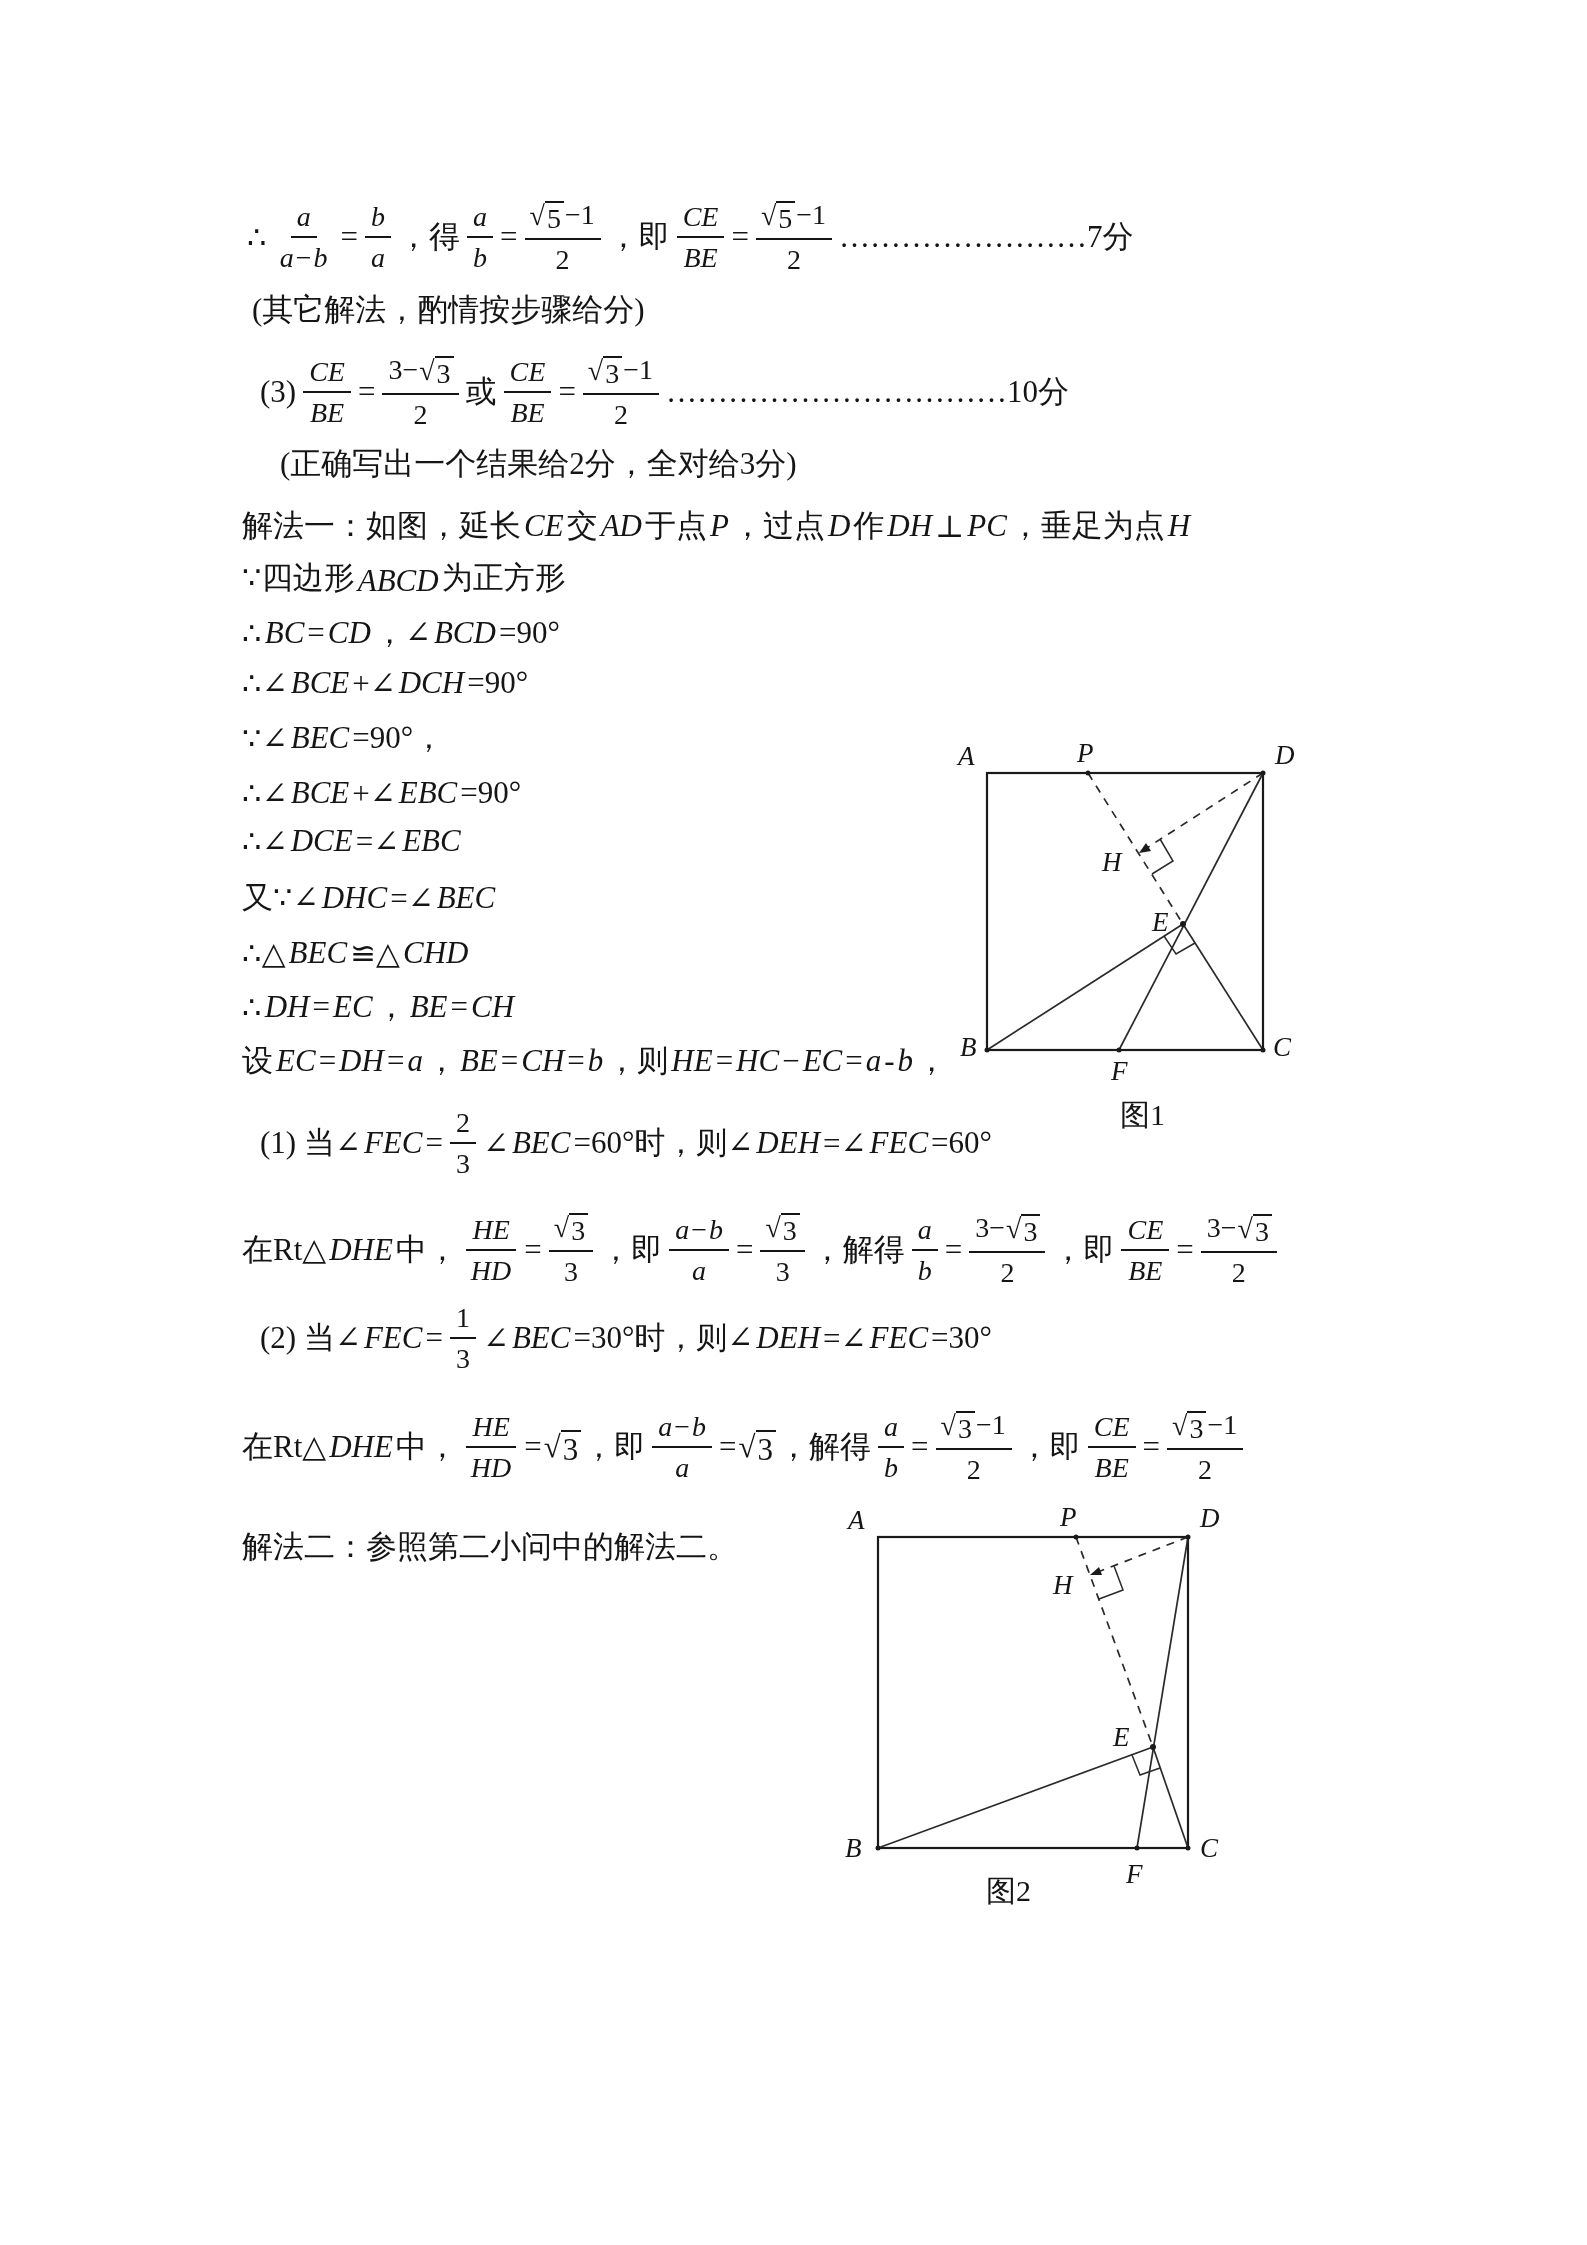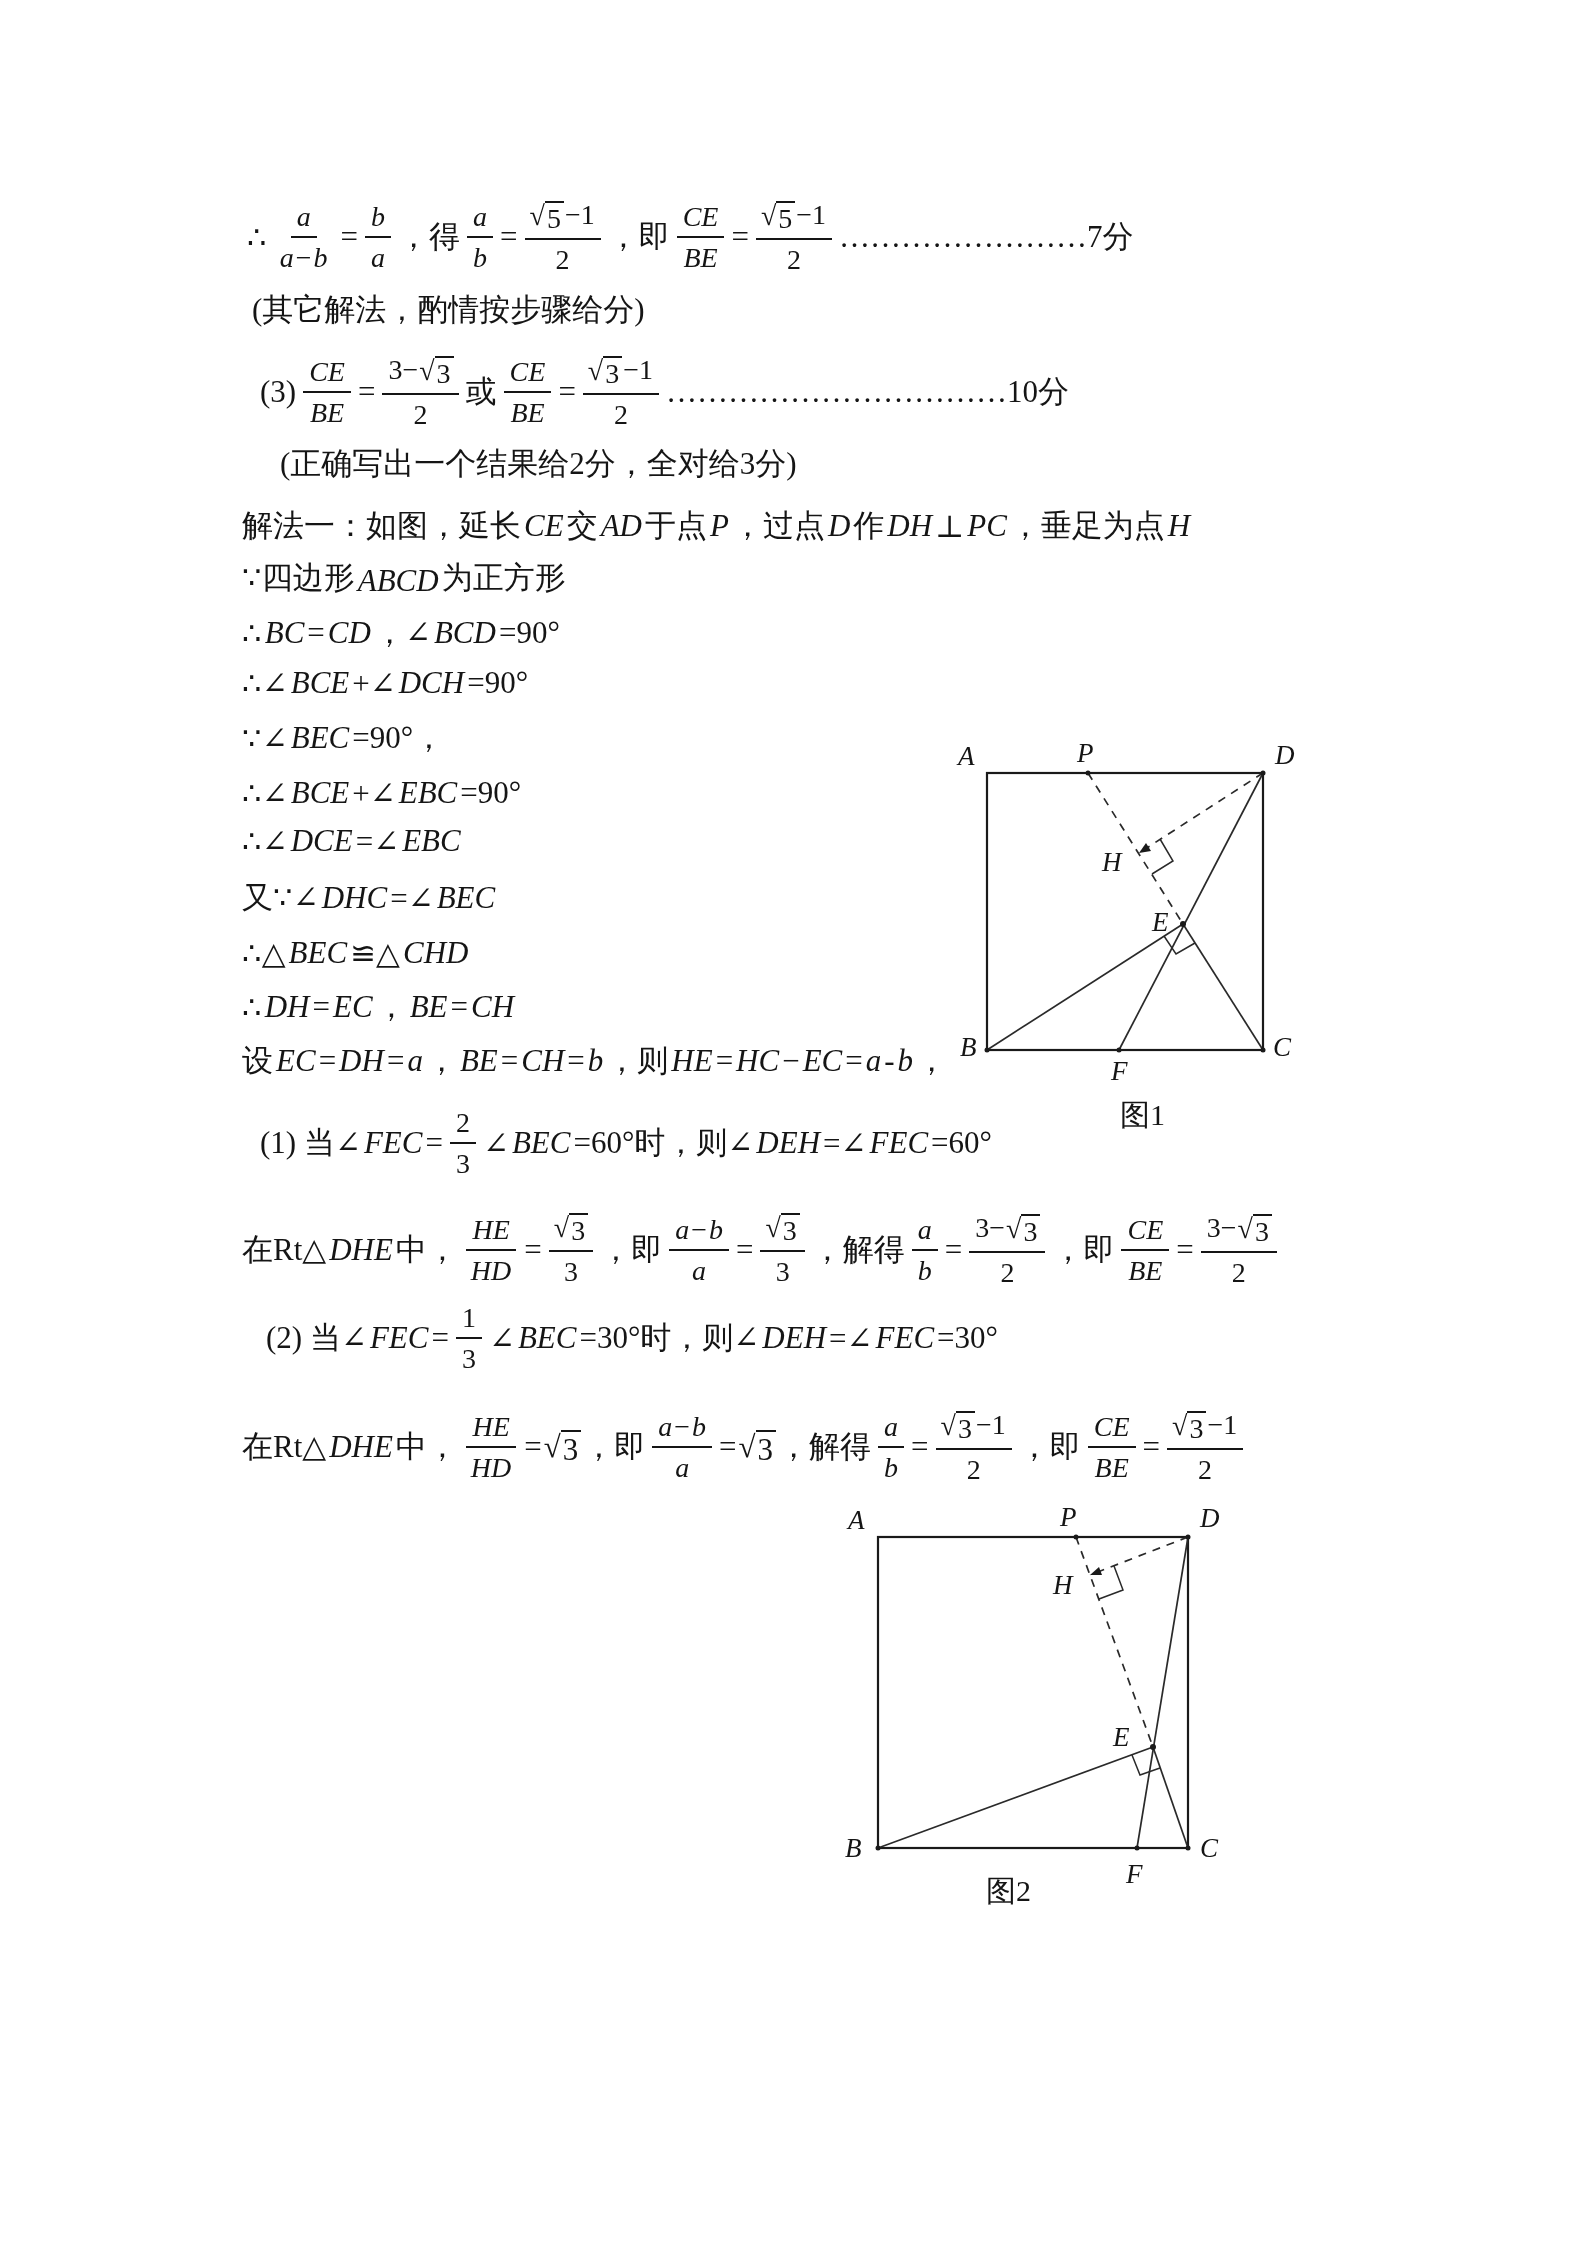--- a/index.html
+++ b/index.html
@@ -359,21 +359,21 @@
           <span class="sqrt">
             <span class="rad">√</span>
             <span class="under">3</span>
           </span>
         </span>
         <span class="den">
           <span class="tok">2</span>
         </span>
       </span>
     </div>
-  <div class="line tall" style="left:264px;top:1288px;">
+  <div class="line tall" style="left:258px;top:1288px;">
       <span class="tok">(2) 当∠</span>
       <span class="v">FEC</span>
       <span class="tok">=</span>
       <span class="frac">
         <span class="num">
           <span class="tok">1</span>
         </span>
         <span class="den">
           <span class="tok">3</span>
         </span>
@@ -456,20 +456,23 @@
           <span class="sqrt">
             <span class="rad">√</span>
             <span class="under">3</span>
           </span>
           <span class="tok">−1</span>
         </span>
         <span class="den">
           <span class="tok">2</span>
         </span>
       </span>
+    </div>
+  <div class="line" style="left:240px;top:1525px;">
+      <span class="tok">解法二：参照第二小问中的解法二。</span>
     </div>
 
   <svg style="position:absolute;left:930px;top:723px;" width="392" height="415" viewBox="0 0 392 415">
     <rect x="57" y="50" width="276" height="277" class="edge"></rect>
     <line x1="57" y1="327" x2="253" y2="201" class="inner"></line>
     <line x1="333" y1="327" x2="253" y2="201" class="inner"></line>
     <line x1="333" y1="50" x2="189" y2="327" class="inner"></line>
     <line x1="158" y1="50" x2="253" y2="201" class="dash"></line>
     <line x1="333" y1="50" x2="209" y2="130" class="dash"></line>
     <polyline points="230,116 243,138 222,151" class="mark"></polyline>

